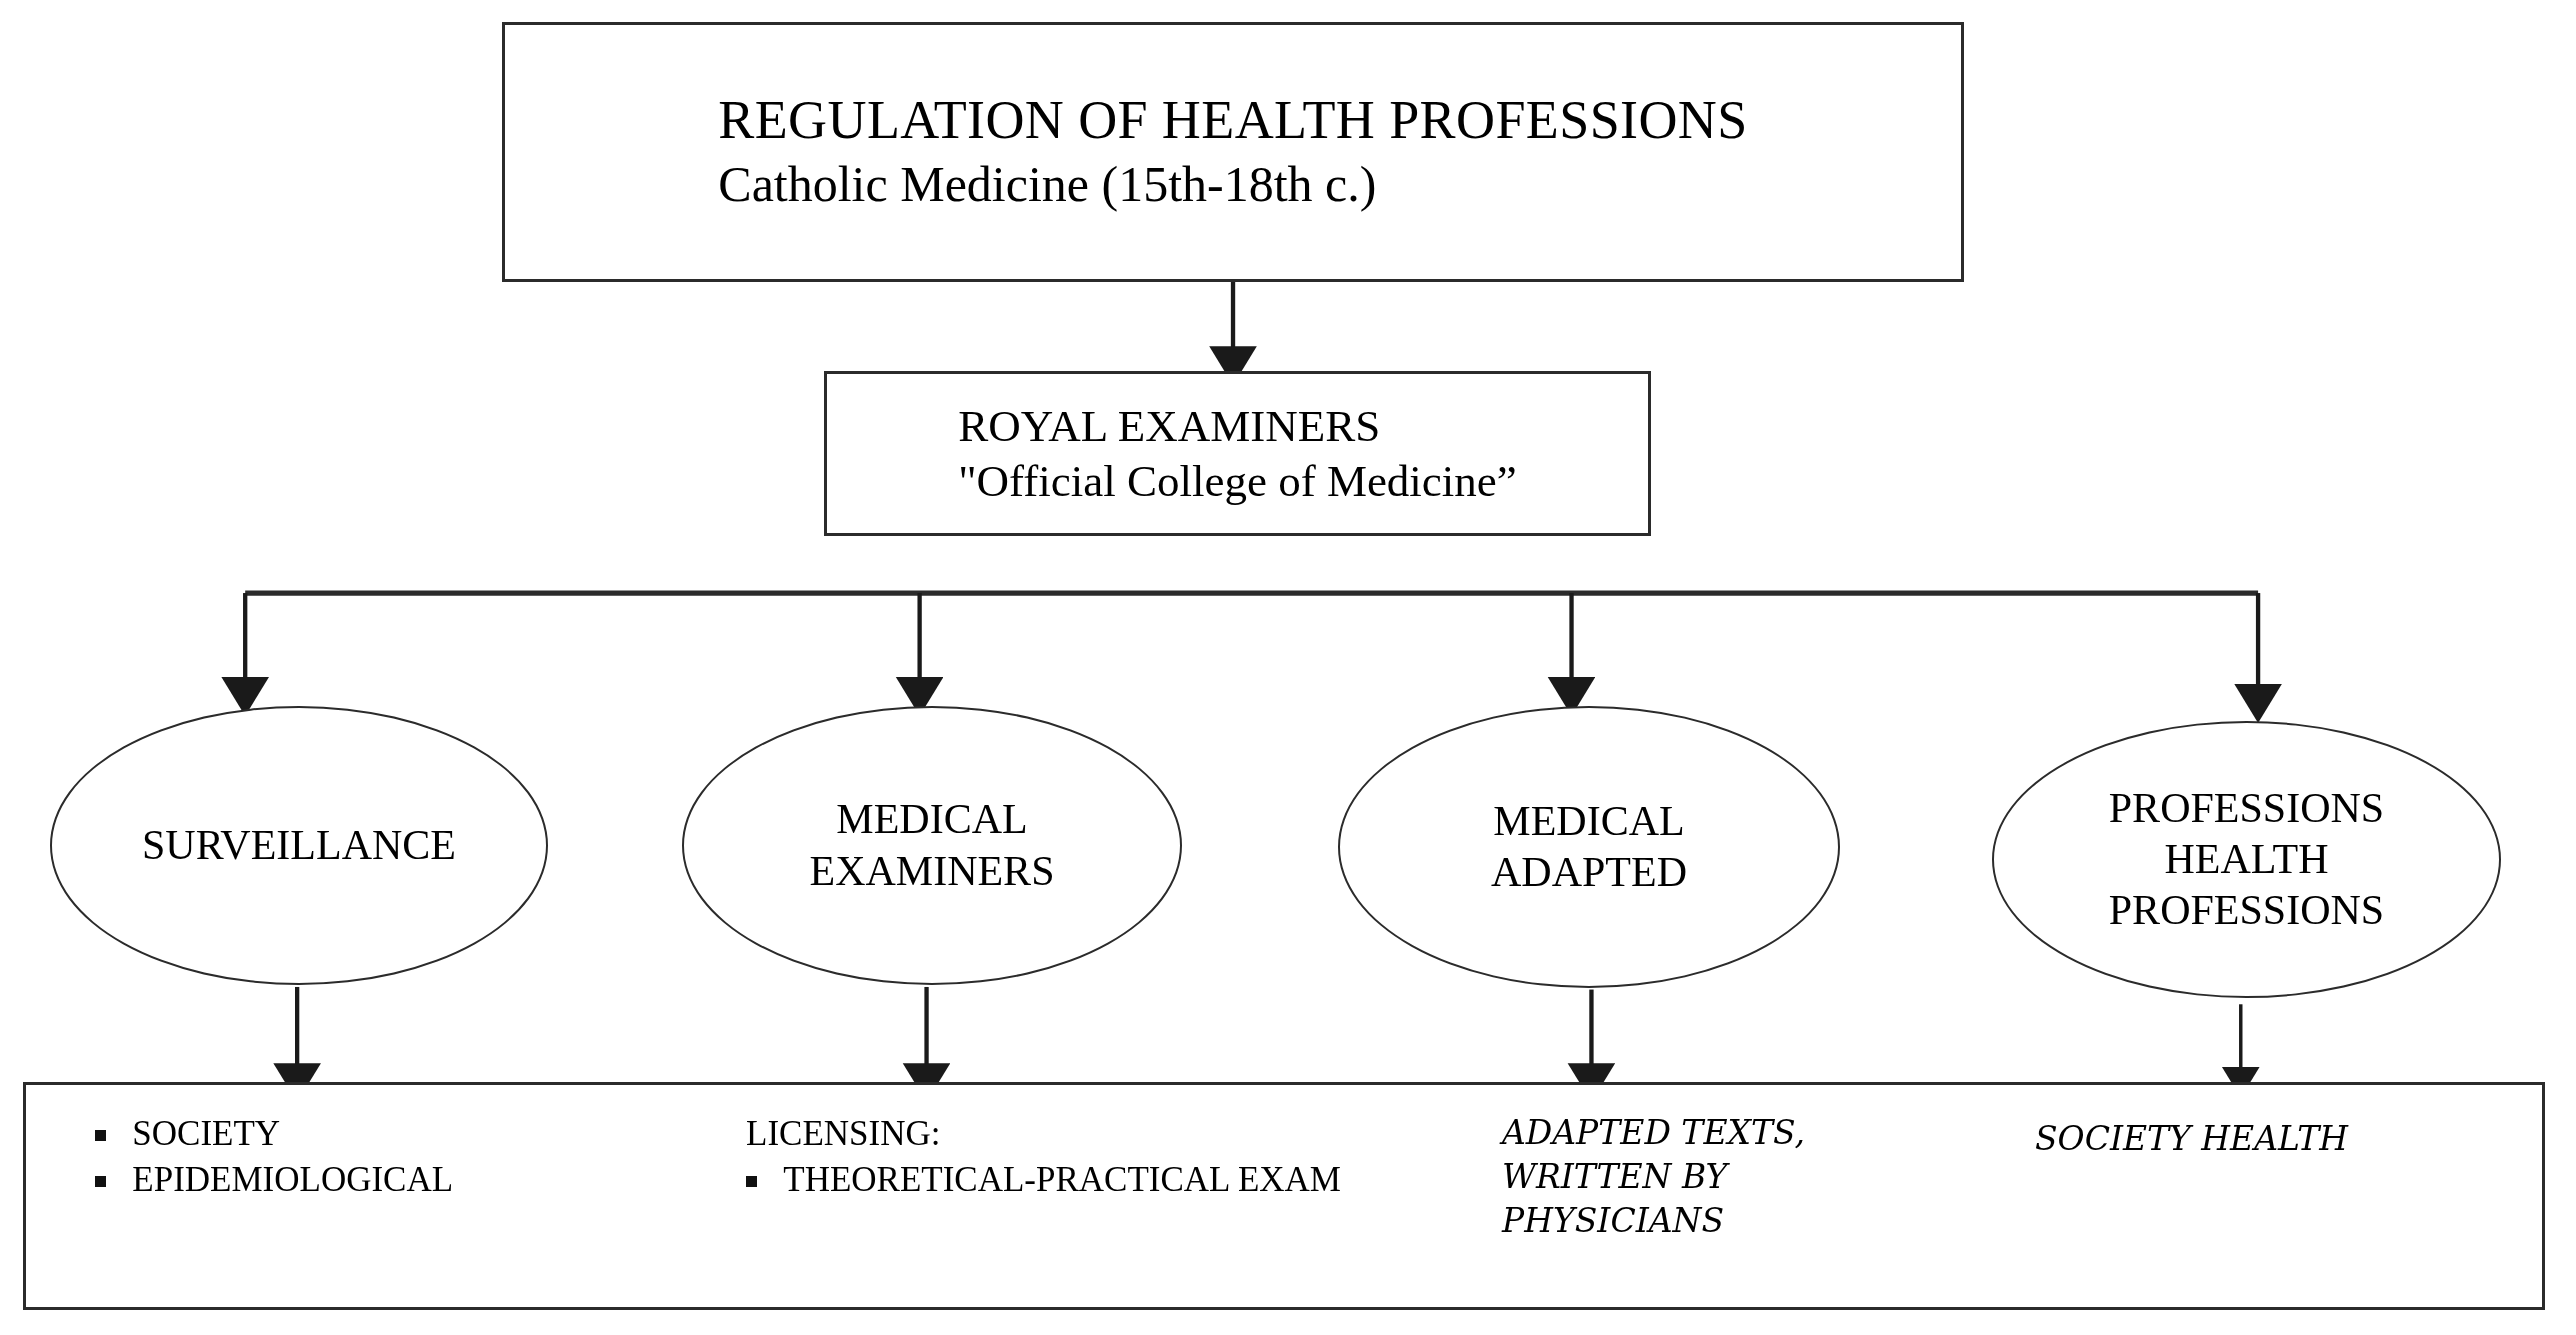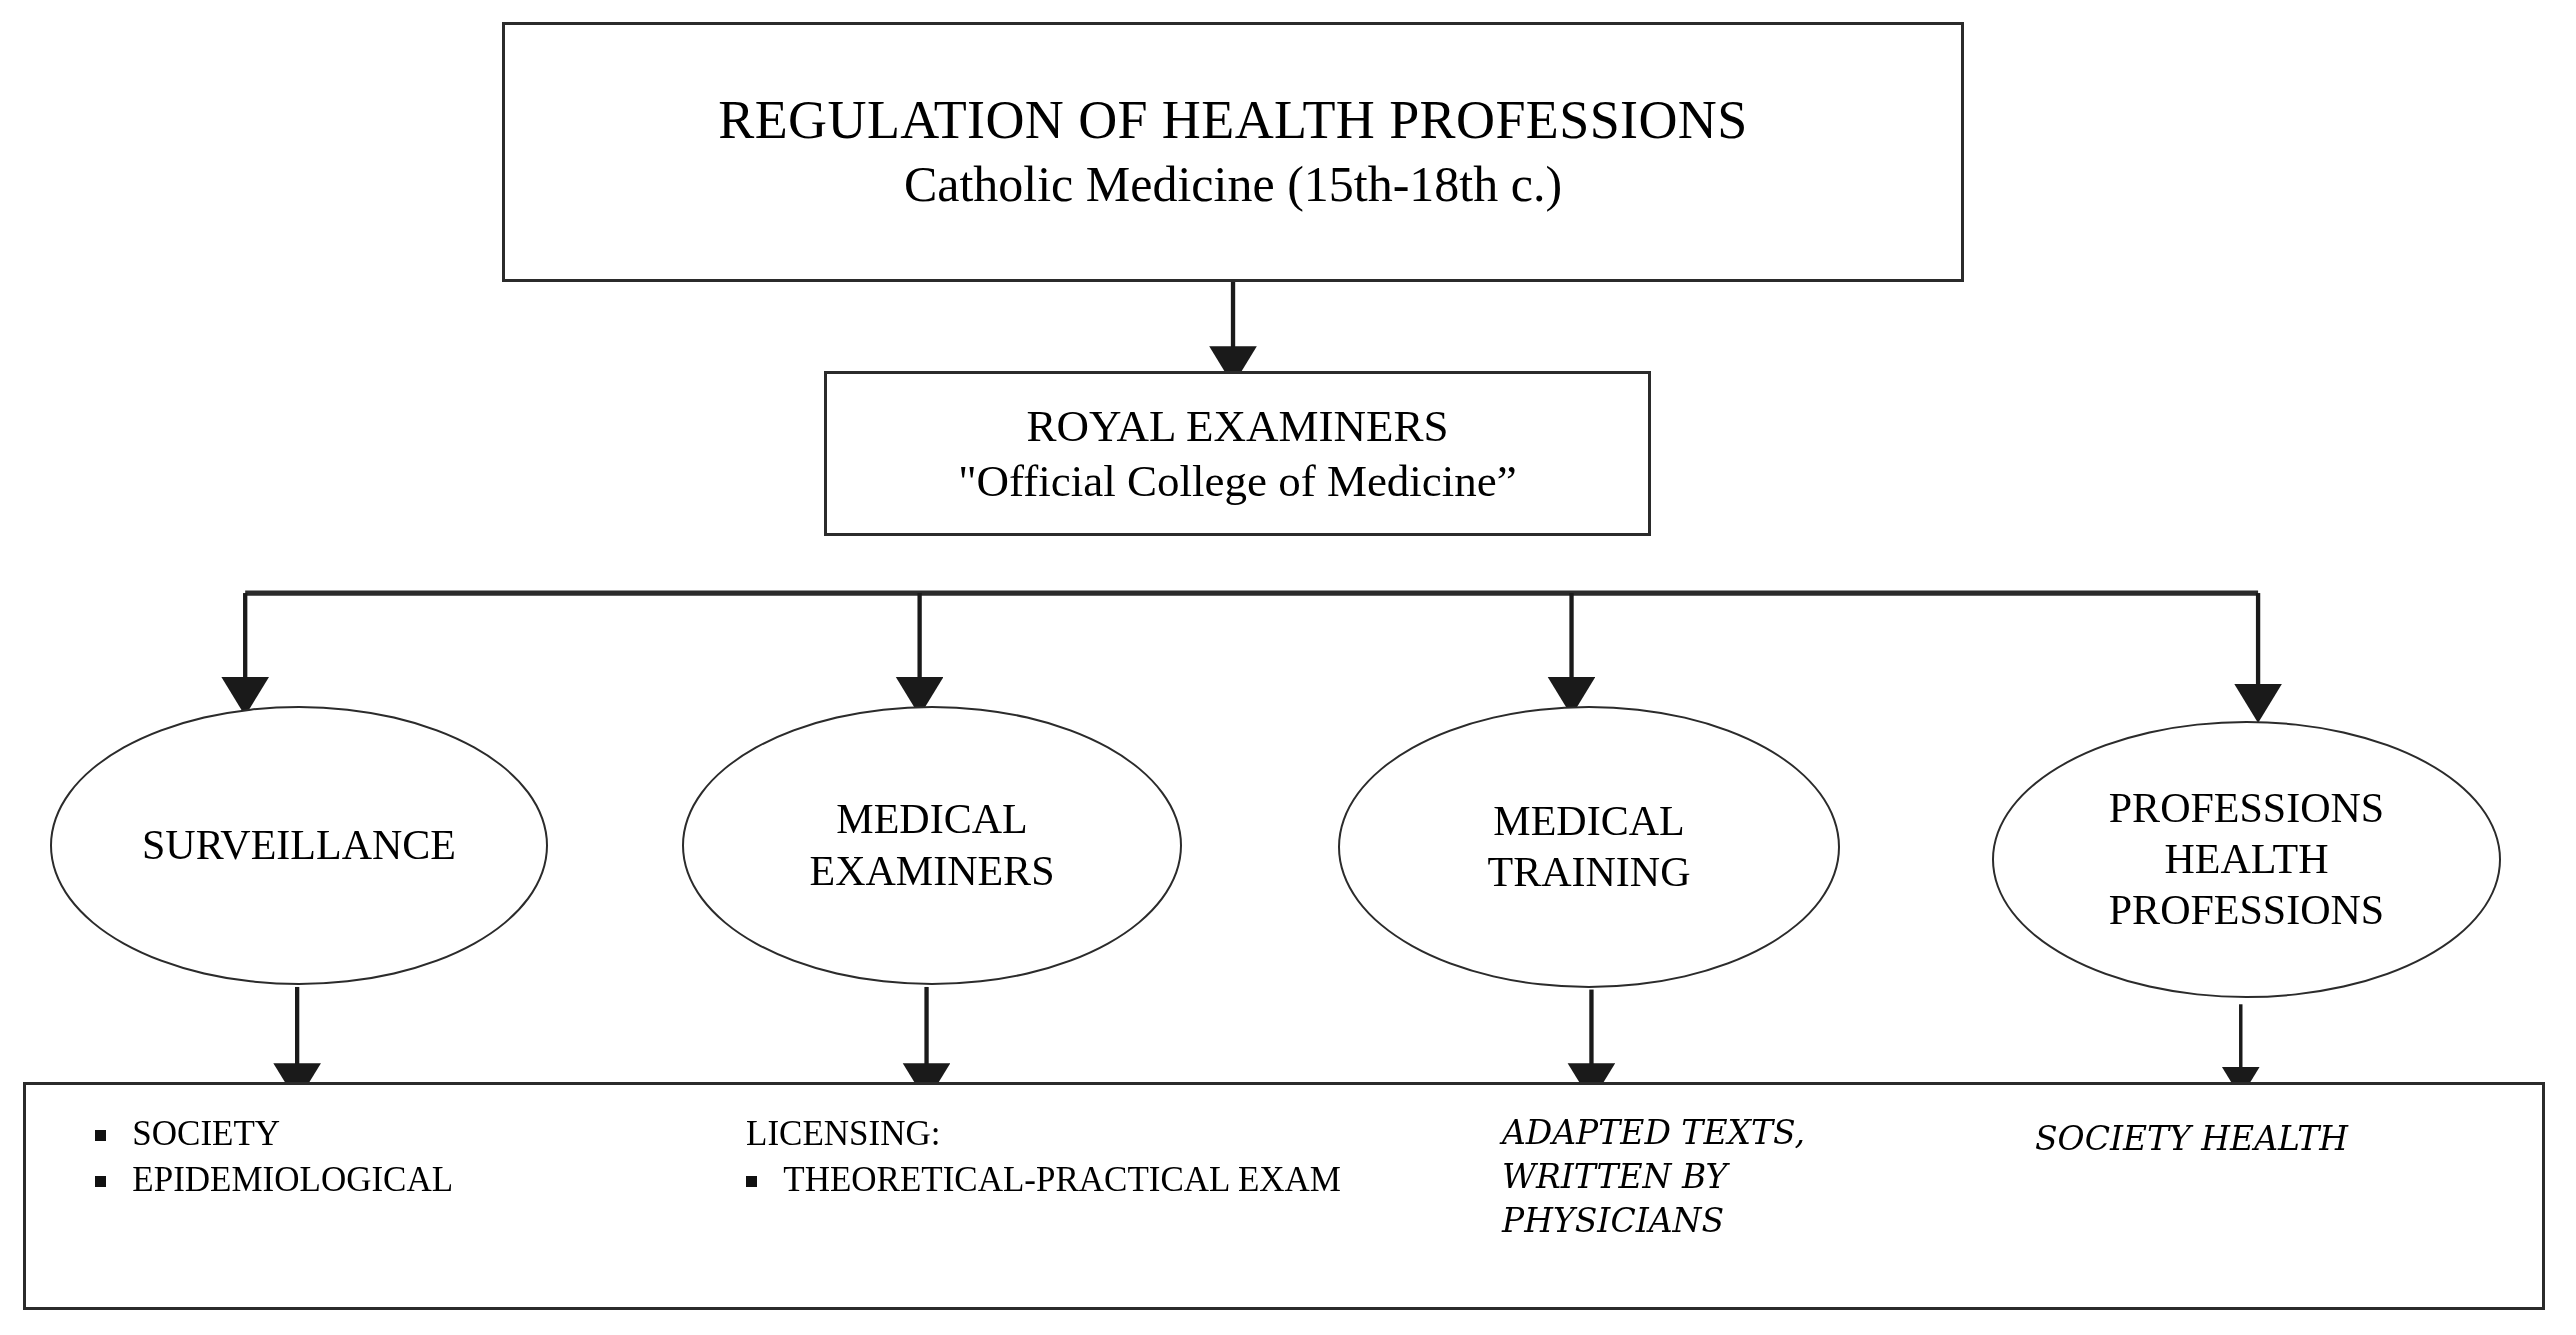--- a/index.html
+++ b/index.html
@@ -18,21 +18,20 @@
   }
   
   .box {
     position: absolute;
     box-sizing: border-box;
     border: 3.5px solid #2b2b2b;
     background: #ffffff;
     display: flex;
     align-items: center;
     justify-content: center;
-    text-align: center;
   }
   .box .lines {
     line-height: 1.22;
   }
   
   #box-top {
     left: 502px;
     top: 21.6px;
     width: 1462px;
     height: 260px;
@@ -194,21 +193,21 @@
   <div class="ellipse" id="ellipse-2">
     <div class="etext">
       <div>MEDICAL</div>
       <div>EXAMINERS</div>
     </div>
   </div>
 
   <div class="ellipse" id="ellipse-3">
     <div class="etext">
       <div>MEDICAL</div>
-      <div>TRAINING</div>
+      <div>ADAPTED</div>
     </div>
   </div>
 
   <div class="ellipse" id="ellipse-4">
     <div class="etext">
       <div>PROFESSIONS</div>
       <div>HEALTH</div>
       <div>PROFESSIONS</div>
     </div>
   </div>

